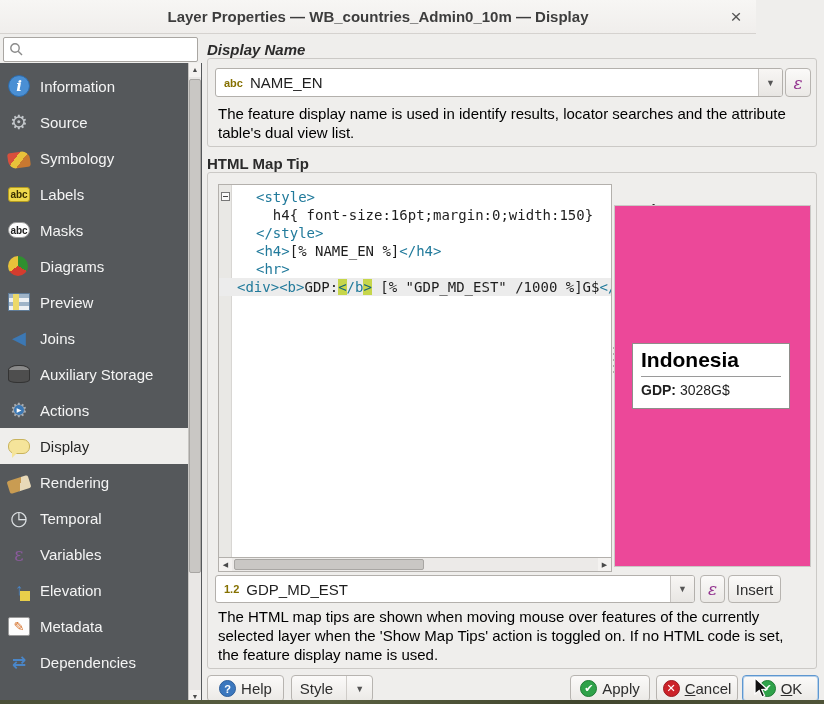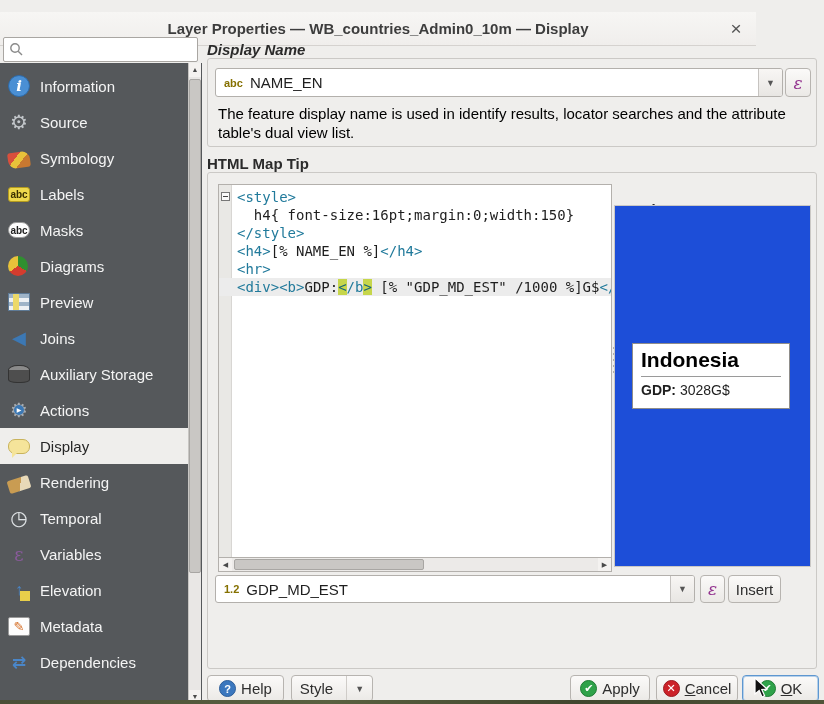--- a/index.html
+++ b/index.html
@@ -5,21 +5,21 @@
   * { margin:0; padding:0; box-sizing:border-box; }
   html,body { background:#888; }
   .dialog {
     position:relative; width:824px; height:704px; overflow:hidden;
     background:#efeeec; font-family:"Liberation Sans","DejaVu Sans",sans-serif;
     font-size:15px; color:#1f1f1f; outline:1px solid #a9a6a2;
   }
   
   .titlebar{position:absolute;left:0;top:0;width:756px;height:34px;
     background:linear-gradient(#f7f6f4,#f0eeec);border-bottom:1px solid #d5d2cf;
-    display:flex;align-items:center;justify-content:center;margin-top:12px;}
+    display:flex;align-items:center;justify-content:center;}
   .title{font-weight:bold;color:#3d3d3d;}
   .close-btn{position:absolute;right:10px;top:7px;width:20px;height:20px;
     display:flex;align-items:center;justify-content:center;color:#555;
     font-size:19px;line-height:20px;cursor:default;}
   
   .search{position:absolute;left:3px;top:37px;width:195px;height:25px;
     border:1px solid #a9a6a2;border-radius:2px;background:#fff;
     padding:2px 6px 2px 26px;font-size:14px;outline:none;}
   .search-icon{position:absolute;left:9px;top:42px;width:14px;height:14px;}
   
@@ -100,36 +100,36 @@
   .btn.focused{border:1px solid #5e97d0;box-shadow:0 0 0 1px #b5d0ea inset;}
   .style-caret{font-size:9px;color:#555;margin-left:8px;padding-left:8px;border-left:1px solid #cfccc8;height:100%;display:flex;align-items:center;}
   
   .editor{position:absolute;background:#fff;border:1px solid #b3b0ac;overflow:hidden;}
   .fold-margin{position:absolute;left:0;top:0;bottom:0;width:13px;background:#e9e8e5;border-right:1px solid #d8d6d3;}
   .fold-marker{position:absolute;left:2px;top:7px;width:9px;height:9px;background:#fafafa;
     border:1px solid #777;display:flex;align-items:center;justify-content:center;}
   .fold-marker::after{content:"";width:5px;height:1px;background:#444;}
   .code-lines{position:absolute;left:14px;top:3px;right:0;
     font-family:"DejaVu Sans Mono","Liberation Mono",monospace;font-size:14px;}
-  .code-line{height:18px;line-height:18px;white-space:pre;padding-left:4px;}
+  .code-line{height:18px;line-height:18px;white-space:pre;padding-left:4px;margin-left:19px;}
   .code-line.cur{background:#ececec;margin-left:-14px;padding-left:18px;}
   .seg-tg{color:#217a9b;}
   .seg-pl{color:#1e1e1e;}
   .seg-mt{background:#c6d64b;color:#13627a;}
   .hscroll{position:absolute;background:#eceae8;border:1px solid #b3b0ac;border-top:none;}
   .hs-arrow{position:absolute;top:0;bottom:0;width:13px;color:#4a4a4a;font-size:7px;
     display:flex;align-items:center;justify-content:center;background:#f4f2f0;}
   .hs-arrow.left{left:0;}
   .hs-arrow.right{right:0;}
   .hs-thumb{position:absolute;left:15px;top:1px;bottom:1px;width:190px;
     background:#c9c7c4;border:1px solid #a8a6a3;border-radius:2px;}
   .splitter{position:absolute;width:5px;
     background:repeating-linear-gradient(#b0aeab 0 2px,transparent 2px 6px);}
   
-  .pv-panel{position:absolute;background:#1d4ed8;border:1px solid #cac8c5;}
+  .pv-panel{position:absolute;background:#ec4899;border:1px solid #cac8c5;}
   .pv-card{position:absolute;background:#fff;border:1px solid #8f8d8a;overflow:hidden;}
   .pv-title{font-weight:bold;font-size:21px;color:#000;margin:4px 8px 0;}
   .pv-hr{border:none;border-top:1px solid #9a9a9a;margin:4px 8px 5px;}
   .pv-gdp{font-size:14px;margin:0 8px;}
   .desc{position:absolute;line-height:19px;color:#000000;}
   .cursor-svg{position:absolute;z-index:20;}
 </style>
 </head>
 <body>
 
@@ -269,20 +269,21 @@
     </div>
 
     <div class="combo" style="left:7px;top:402px;width:480px;height:28px;">
       <span class="field-type">1.2</span>
       <span class="combo-value">GDP_MD_EST</span>
       <span class="combo-arrow">▼</span>
     </div>
     <div class="btn expr-btn" style="left:492px;top:402px;width:25px;height:28px;">ε</div>
     <div class="btn" style="left:520px;top:402px;width:53px;height:28px;">Insert</div>
 
+    <div class="desc" style="left:10px;top:434px;width:566px;">The HTML map tips are shown when moving mouse over features of the currently selected layer when the 'Show Map Tips' action is toggled on. If no HTML code is set, the feature display name is used.</div>
   </div>
 
   <div class="btn" style="left:207px;top:675px;width:77px;height:27px;">
     <span class="btn-icon help-ic">?</span>
     <span>Help</span>
   </div>
   <div class="btn" style="left:291px;top:675px;width:82px;height:27px;">
     <span>Style</span>
     <span class="style-caret">▼</span>
   </div>

